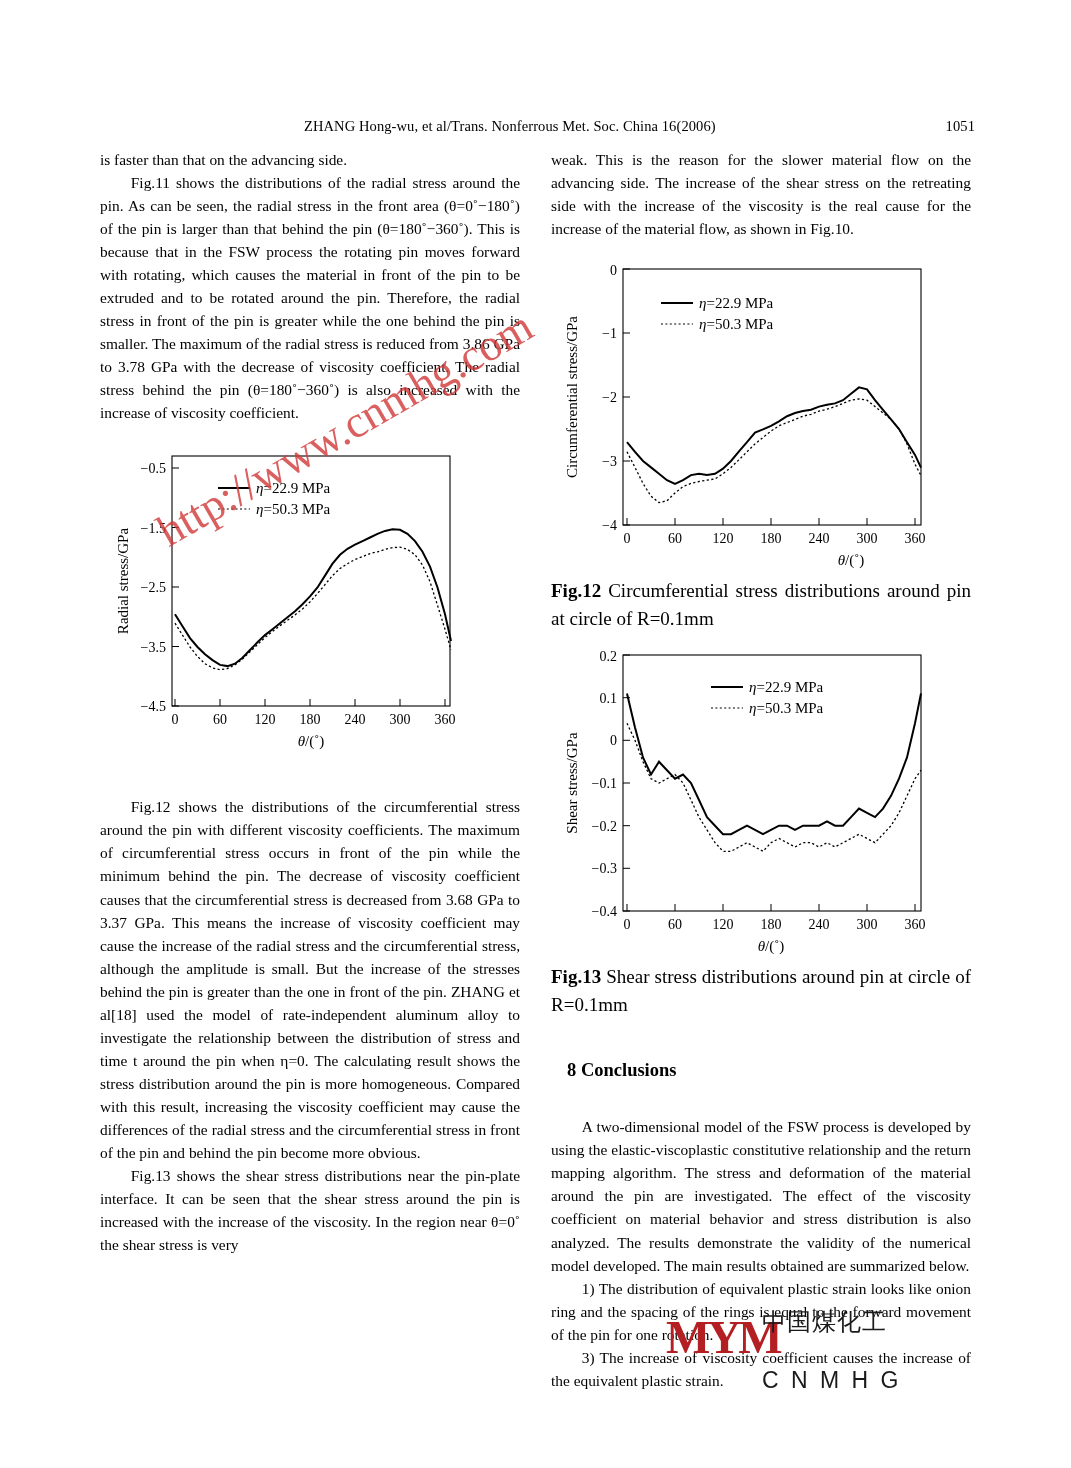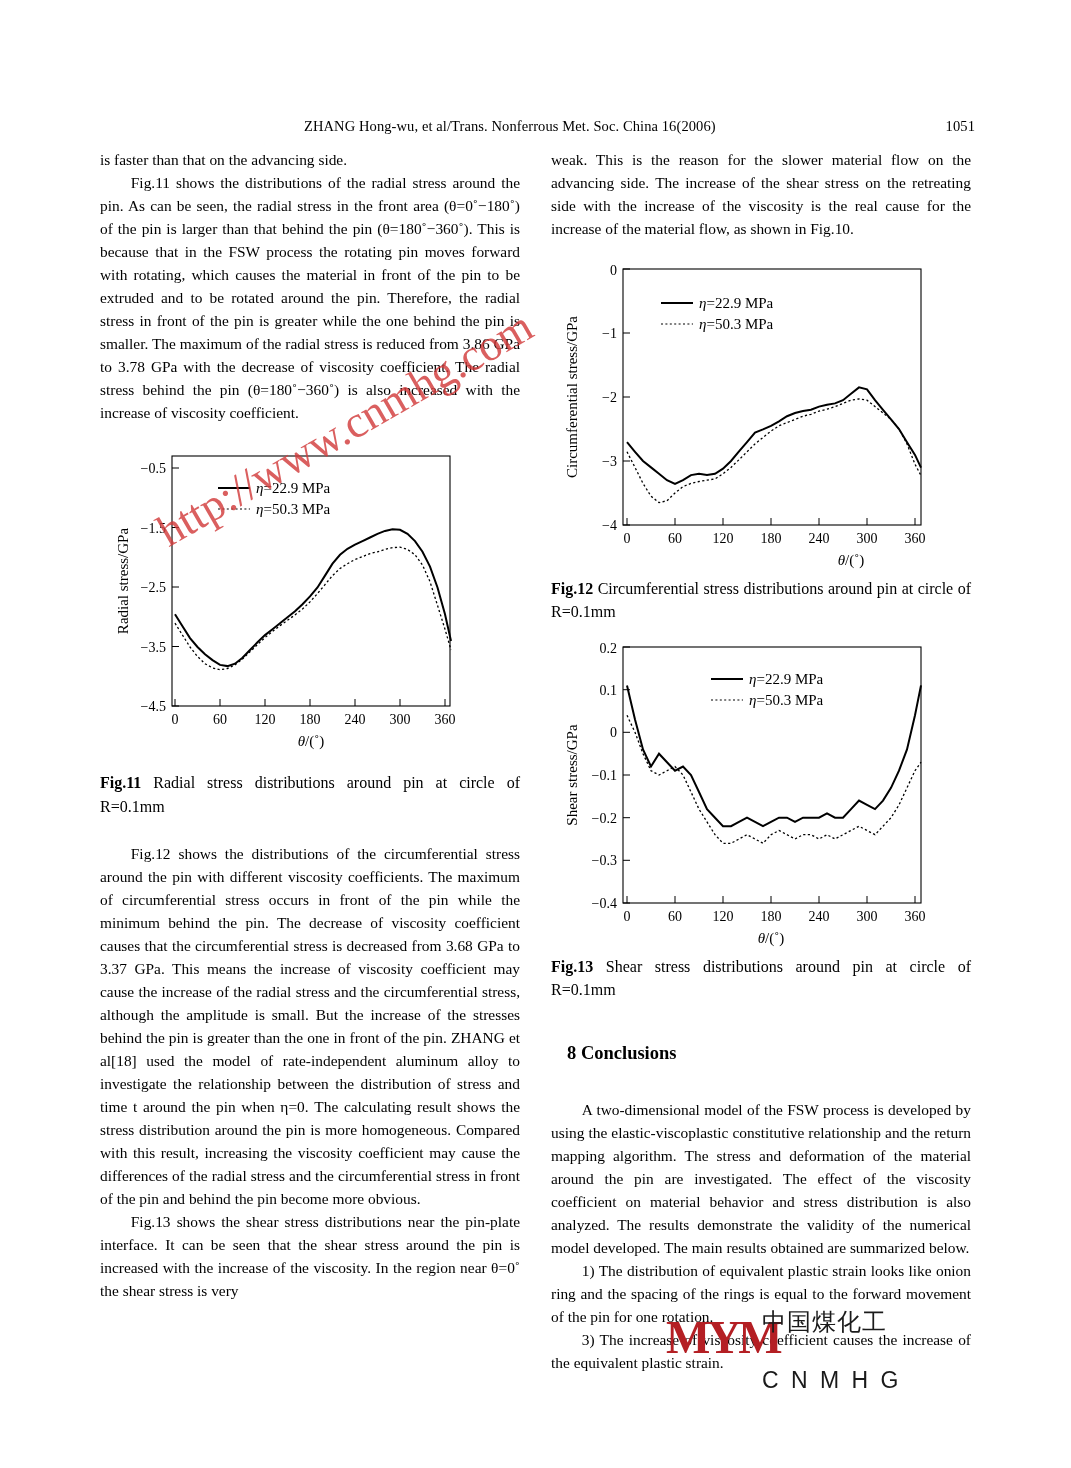--- a/index.html
+++ b/index.html
@@ -49,21 +49,21 @@
     text-justify: inter-word;
   }
   .col-left { left: 100px; }
   .col-right { left: 551px; }
   p {
     margin: 0;
     text-align: justify;
   }
   p.ind { text-indent: 2.0em; }
   .fig-caption {
-    font-size: 16px;
+    font-size: 19px;
     line-height: 1.45;
     text-align: justify;
     margin: 0;
   }
   .fig-caption b { font-weight: bold; }
   .gap-s { height: 11px; }
   .gap-m { height: 17px; }
   .gap-l { height: 24px; }
   h2.section {
     font-size: 18.5px;
@@ -210,21 +210,20 @@
           <line x1="118" y1="68" x2="150" y2="68" stroke="#000" stroke-width="1.2" stroke-dasharray="2,2.4"></line>
           <text class="legend-label" x="156" y="73"><tspan font-style="italic">η</tspan>=50.3 MPa</text>
         </g>
 
         <polyline fill="none" stroke="#000" stroke-width="2" points="75,173.3 82.5,185.2 90,197.1 97.5,206 105,213.2 112.5,219.1 120,223.9 127.5,225.1 135,222.7 142.5,216.8 150,209 157.5,201.3 165,194.1 172.5,188.2 180,182.2 187.5,176.3 195,170.3 202.5,163.2 210,155.4 217.5,146.5 225,134.6 232.5,122.7 240,113.8 247.5,107.8 255,103.7 262.5,100.1 270,96.5 277.5,92.9 285,89.9 292.5,88.2 300,88.8 307.5,92.9 315,100.1 322.5,110.8 330,125.6 337.5,146.5 345,173.3 351,200"></polyline>
 
         <polyline fill="none" stroke="#000" stroke-width="1.3" stroke-dasharray="2.2,2.4" points="75,182.2 82.5,194.1 90,206 97.5,215.5 105,222.7 112.5,226.9 120,228.7 127.5,227.5 135,223.9 142.5,218 150,210.8 157.5,203.6 165,196.5 172.5,190.5 180,184.6 187.5,179.3 195,173.9 202.5,168 210,160.9 217.5,152.5 225,143.6 232.5,134.6 240,127.5 247.5,122.7 255,118.5 262.5,115.6 270,112.6 277.5,110.8 285,108.4 292.5,106.7 300,106.1 307.5,108.4 315,113.8 322.5,124 330,140.7 337.5,164.4 345,188.2 351,209"></polyline>
       </svg>
     </div>
 
-    <p class="fig-caption"><b>Fig.11</b><span> Radial stress distributions around pin at circle of R=0.1mm</span></p>
 
     <div class="gap-l"></div>
 
     <p class="ind">Fig.12 shows the distributions of the circumferential stress around the pin with different viscosity coefficients. The maximum of circumferential stress occurs in front of the pin while the minimum behind the pin. The decrease of viscosity coefficient causes that the circumferential stress is decreased from 3.68 GPa to 3.37 GPa. This means the increase of viscosity coefficient may cause the increase of the radial stress and the circumferential stress, although the amplitude is small. But the increase of the stresses behind the pin is greater than the one in front of the pin. ZHANG et al[18] used the model of rate-independent aluminum alloy to investigate the relationship between the distribution of stress and time t around the pin when η=0. The calculating result shows the stress distribution around the pin is more homogeneous. Compared with this result, increasing the viscosity coefficient may cause the differences of the radial stress and the circumferential stress in front of the pin and behind the pin become more obvious.</p>
     <p class="ind">Fig.13 shows the shear stress distributions near the pin-plate interface. It can be seen that the shear stress around the pin is increased with the increase of the viscosity. In the region near θ=0˚ the shear stress is very</p>
   </div>
 
   <div class="col col-right">
     <p>weak. This is the reason for the slower material flow on the advancing side. The increase of the shear stress on the retreating side with the increase of the viscosity is the real cause for the increase of the material flow, as shown in Fig.10.</p>
 

